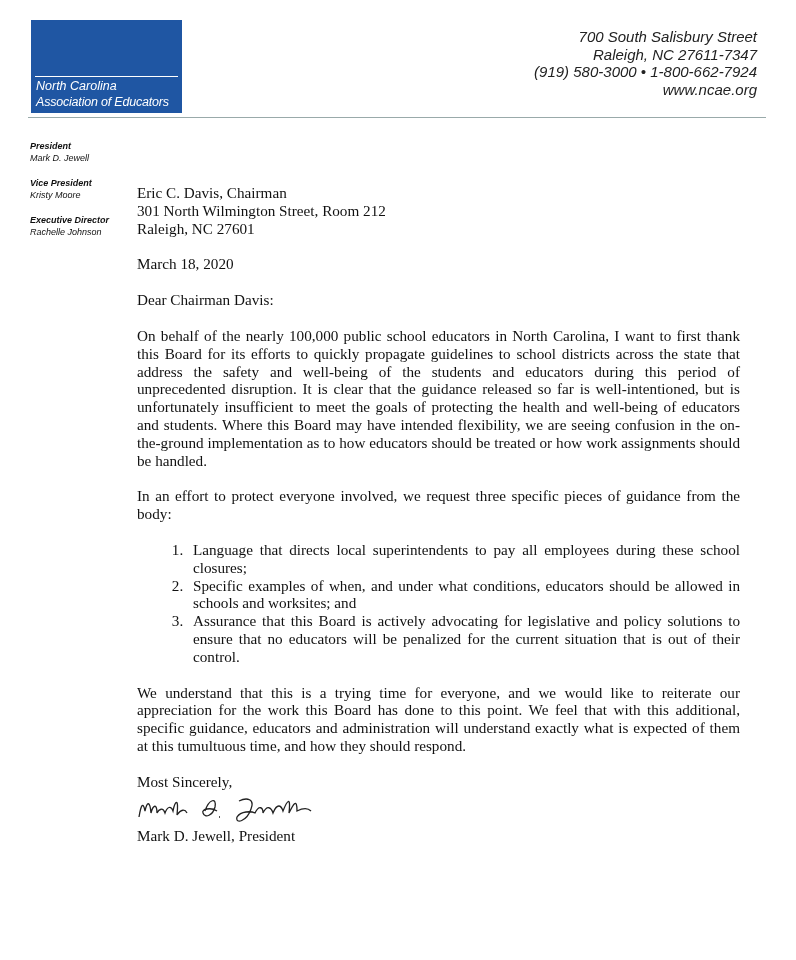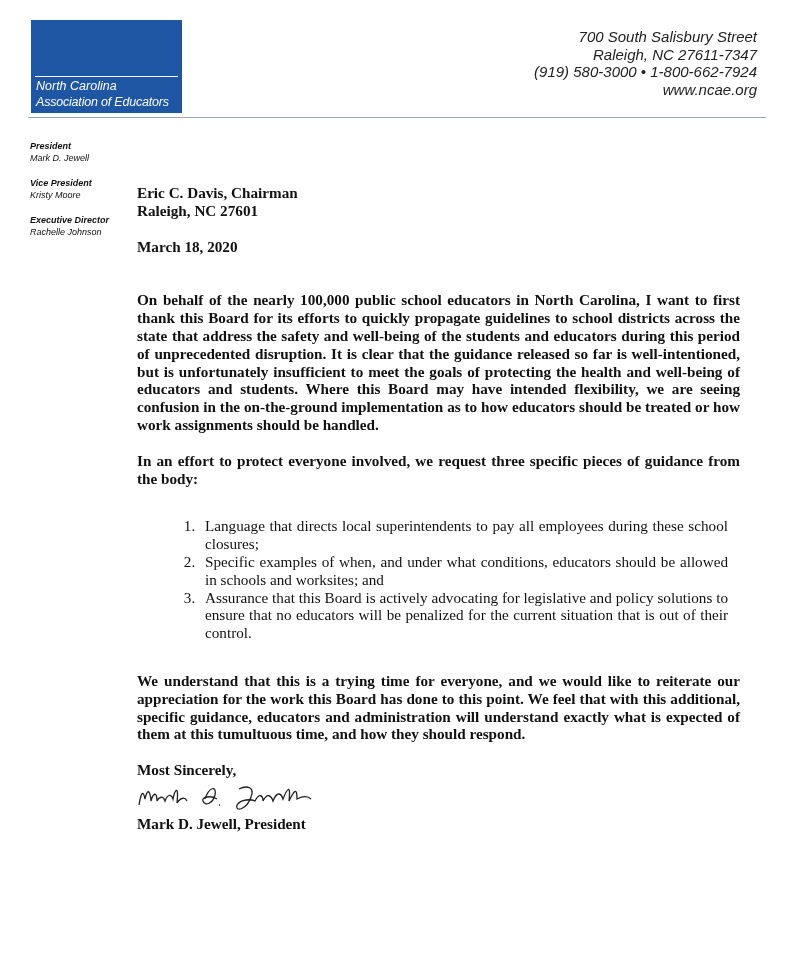--- a/index.html
+++ b/index.html
@@ -31,24 +31,24 @@
   }
   .hrule { position: absolute; left: 28px; right: 30px; top: 117px; height: 1px; background: #9aa; }
   .sidebar { position: absolute; left: 30px; top: 140px; font-family: "Liberation Sans", sans-serif; font-size: 9px; }
   .officer { margin-bottom: 13px; }
   .officer .role { font-weight: bold; font-style: italic; line-height: 12px; }
   .officer .name { font-style: italic; line-height: 12px; }
   .letter {
     position: absolute; left: 137px; top: 184px; width: 603px;
     font-size: 15.2px; line-height: 17.8px;
   }
-  .block { margin: 0; font-weight: bold; }
+  .block { margin: 0; }
   .gap { height: 18px; }
   .justify { text-align: justify; }
-  ol { margin: 12px; padding-left: 50px; }
+  ol { margin: 0; padding-left: 50px; }
   ol li { padding-left: 6px; text-align: justify; }
   .sig { height: 36px; position: relative; }
   .sig svg { position: absolute; left: -2px; top: 0; }
 </style>
 </head>
 <body>
 
 <div class="logo">
   <div class="rule"></div>
   <div class="l1">North Carolina</div>
@@ -75,25 +75,27 @@
   </div>
   <div class="officer">
     <div class="role">Executive Director</div>
     <div class="name">Rachelle Johnson</div>
   </div>
 </div>
 
 <div class="letter">
   <div class="block">
     <div>Eric C. Davis, Chairman</div>
+    <div>301 North Wilmington Street, Room 212</div>
     <div>Raleigh, NC 27601</div>
   </div>
   <div class="gap"></div>
   <div class="block">March 18, 2020</div>
   <div class="gap"></div>
+  <div class="block">Dear Chairman Davis:</div>
   <div class="gap"></div>
   <div class="block justify">On behalf of the nearly 100,000 public school educators in North Carolina, I want to first thank this Board for its efforts to quickly propagate guidelines to school districts across the state that address the safety and well-being of the students and educators during this period of unprecedented disruption. It is clear that the guidance released so far is well-intentioned, but is unfortunately insufficient to meet the goals of protecting the health and well-being of educators and students. Where this Board may have intended flexibility, we are seeing confusion in the on-the-ground implementation as to how educators should be treated or how work assignments should be handled.</div>
   <div class="gap"></div>
   <div class="block justify">In an effort to protect everyone involved, we request three specific pieces of guidance from the body:</div>
   <div class="gap"></div>
   <ol>
     <li>Language that directs local superintendents to pay all employees during these school closures;</li>
     <li>Specific examples of when, and under what conditions, educators should be allowed in schools and worksites; and</li>
     <li>Assurance that this Board is actively advocating for legislative and policy solutions to ensure that no educators will be penalized for the current situation that is out of their control.</li>
   </ol>

